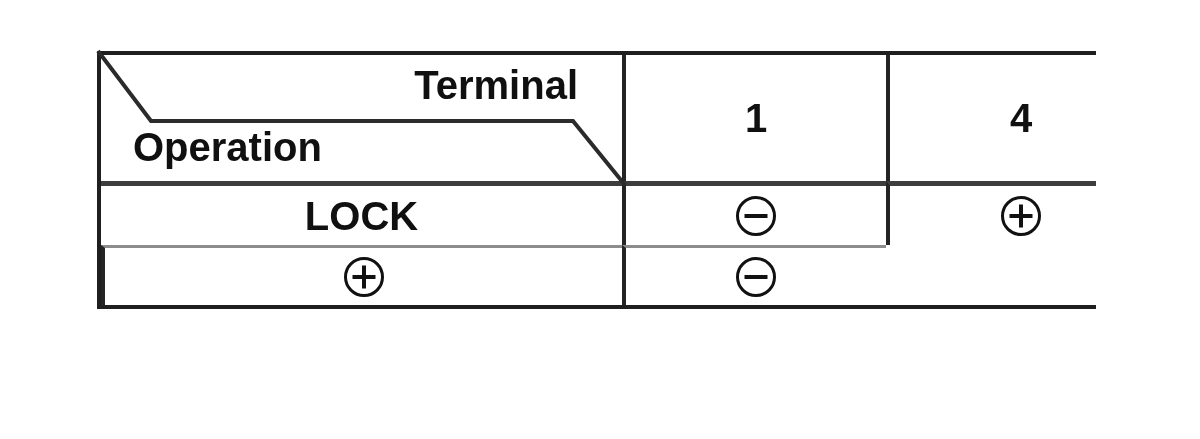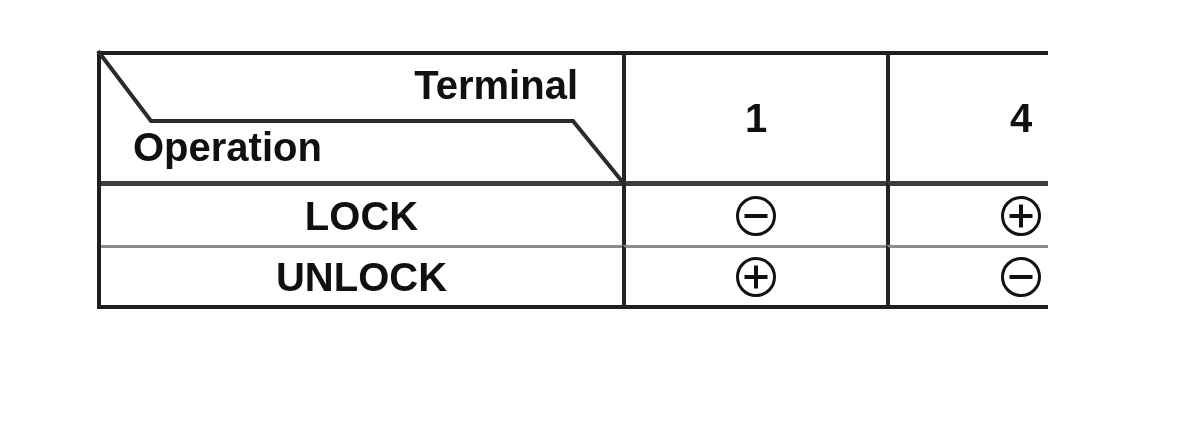--- a/index.html
+++ b/index.html
@@ -7,20 +7,21 @@
     padding: 0;
     background: #ffffff;
   }
   .canvas {
     position: relative;
     width: 1048px;
     height: 439px;
     background: #ffffff;
     overflow: hidden;
     font-family: "Liberation Sans", sans-serif;
+    padding-left: 48px;
   }
 
   
   .op-table {
     position: absolute;
     left: 97px;
     top: 51px;
     width: 1059px;
     height: 258px;
     box-sizing: border-box;
@@ -112,23 +113,20 @@
         <span class="hbar"></span>
       </span>
     </div>
     <div class="cell hdark vline">
       <span class="symbol sym-plus">
         <span class="hbar"></span>
           <span class="vbar"></span>
       </span>
     </div>
 
-    <div class="cell hlight">
-      <span class="lbl">UNLOCK</span>
-    </div>
     <div class="cell hlight vline">
       <span class="symbol sym-plus">
         <span class="hbar"></span>
           <span class="vbar"></span>
       </span>
     </div>
     <div class="cell hlight vline">
       <span class="symbol sym-minus">
         <span class="hbar"></span>
       </span>

